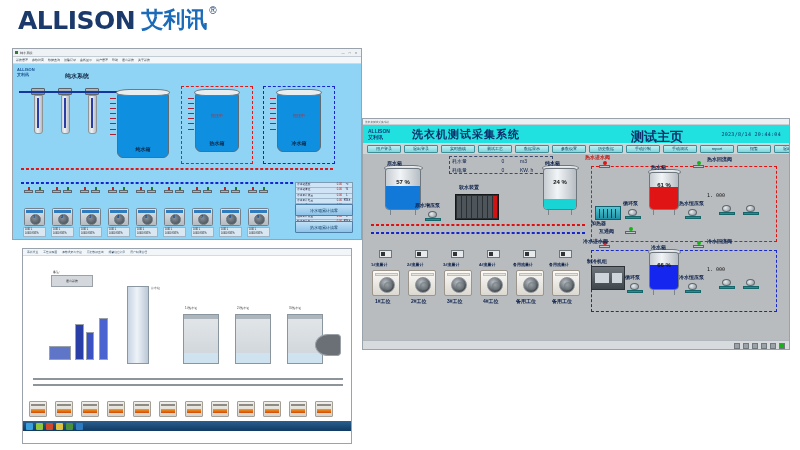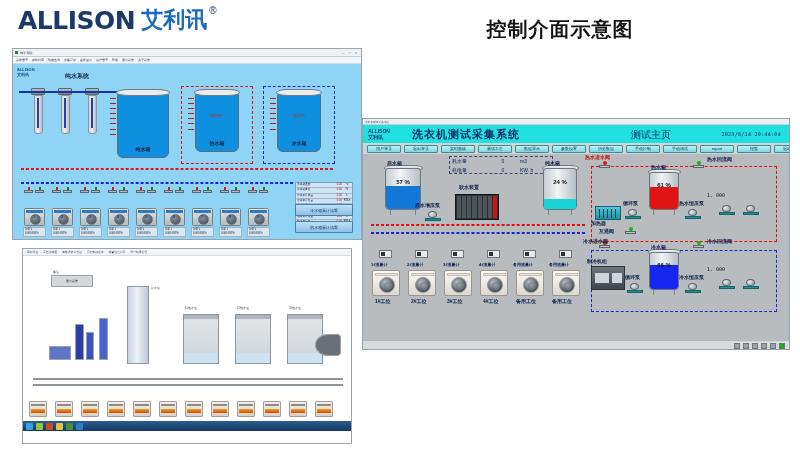--- a/index.html
+++ b/index.html
@@ -143,21 +143,21 @@
   .bl-mini .b2 { position:absolute; left:1px; top:7px; right:1px; height:4px; background:linear-gradient(#f0a020,#d14a0c); }
 
   
   #shot-main { left: 362px; top: 118px; width: 428px; height: 232px; background:#b9bcbe; }
   .mn-titlebar { height:6px; background:#eceff1; border-bottom:0.5px solid #c8ced3;
     display:flex; align-items:center; gap:3px; padding:0 2px; font-size:2.7px; color:#445; }
   .mn-header { position:relative; height:18px; background:#21e0e0;
     display:flex; align-items:center; }
   .mn-logo { margin-left:5px; font-size:5px; font-weight:700; color:#123a7a; line-height:1.2; }
   .mn-title { font-size:11px; font-weight:700; color:#0d2f6b; margin-left:22px; letter-spacing:1px; }
-  .mn-subtitle { position:absolute; left:268px; top:3px; font-size:10px; font-weight:400; color:#0d2f6b; }
+  .mn-subtitle { position:absolute; left:268px; top:3px; font-size:13px; font-weight:700; color:#0d2f6b; }
   .mn-clock { position:absolute; right:8px; top:6px; font-size:5px; color:#0d2f6b;
     font-family:"DejaVu Sans Mono", monospace; letter-spacing:0.3px; }
   .mn-toolbar { height:11px; background:#cfd4d7; display:flex; align-items:center; gap:3px; padding:0 4px; }
   .mn-tbtn {
     height:8px; min-width:34px; padding:0 2px;
     background:linear-gradient(#bff1f3,#7fd6de); border:0.6px solid #3e8d97; border-radius:1px;
     font-size:4px; color:#0b3352; display:flex; align-items:center; justify-content:center; white-space:nowrap;
   }
   .mn-canvas { position:relative; width:100%; height:186px; background:#b9bcbe; }
 
@@ -217,21 +217,20 @@
 <body>
 
 <div class="slide">
 
   <div class="logo">
     <span class="logo-en">ALLISON</span>
     <span class="logo-cn">艾利讯</span>
     <span class="logo-reg">®</span>
   </div>
 
-  <div class="slide-title">控制介面示意图</div>
 
   <div class="shot" id="shot-tl">
 
     <div class="tl-titlebar">
       <span class="tb-dot"></span>
       <span>纯水系统</span>
       <span class="tb-ctrl">— □ ✕</span>
     </div>
 
     <div class="tl-menubar">

